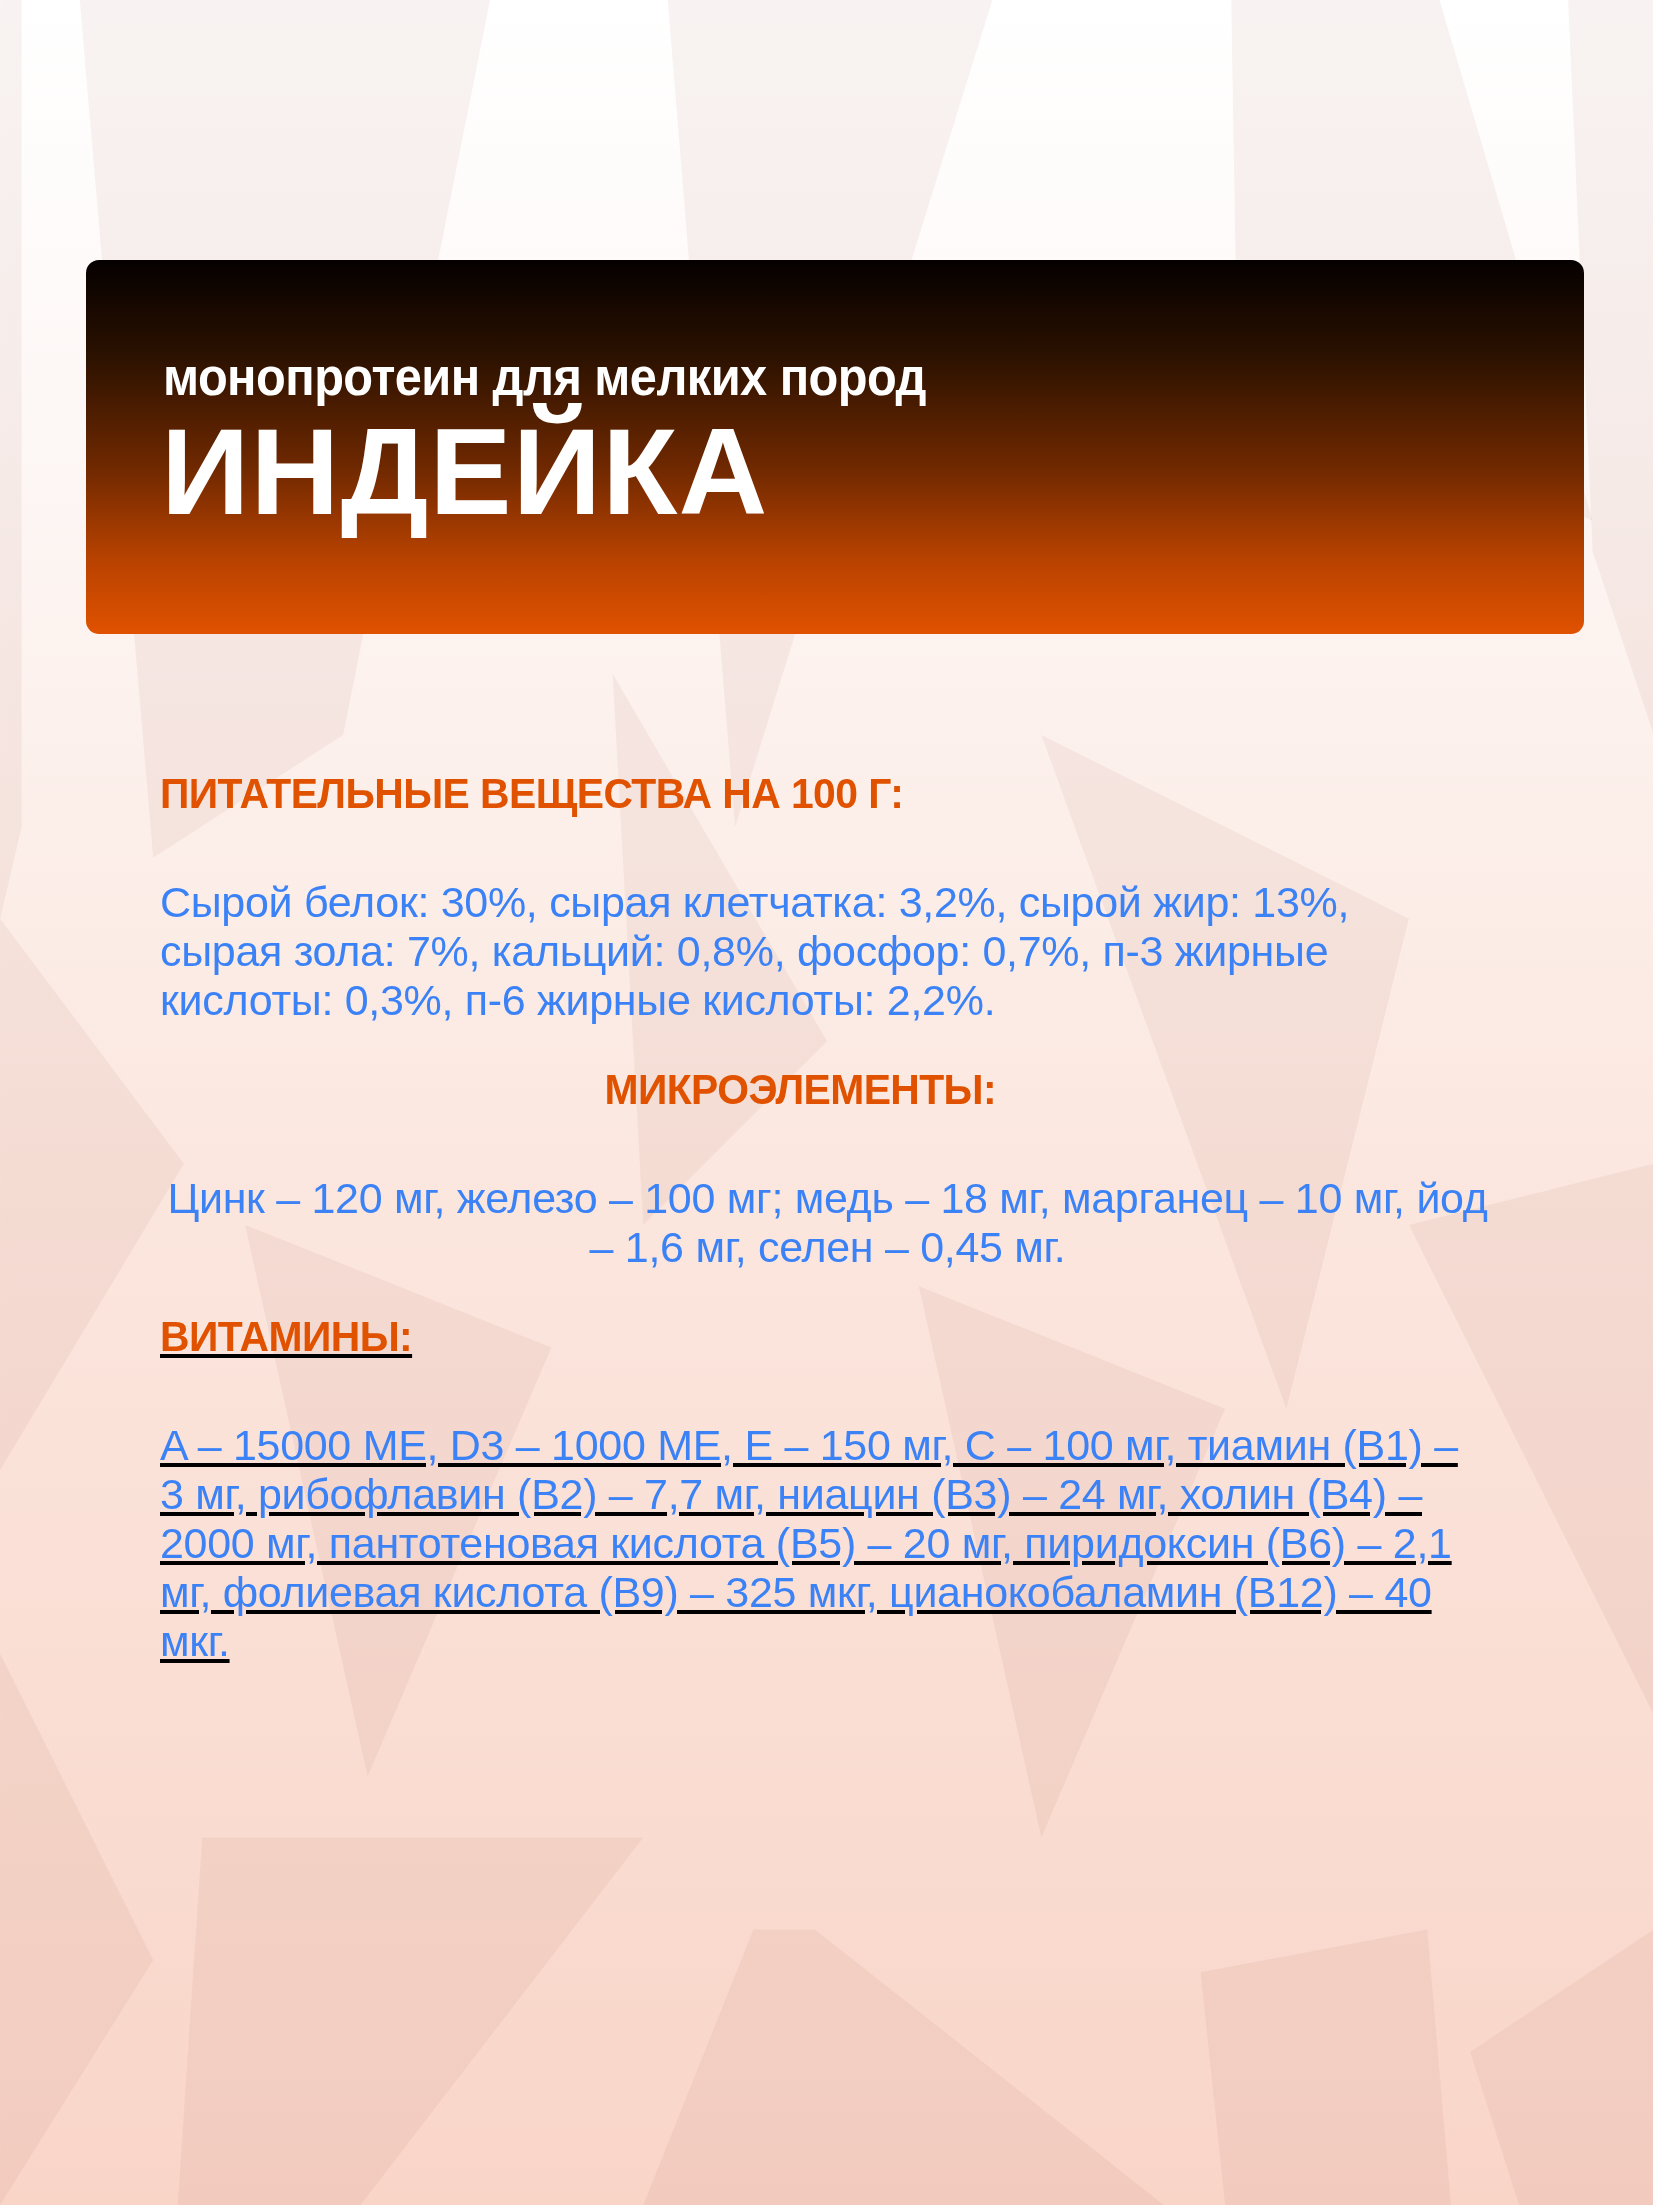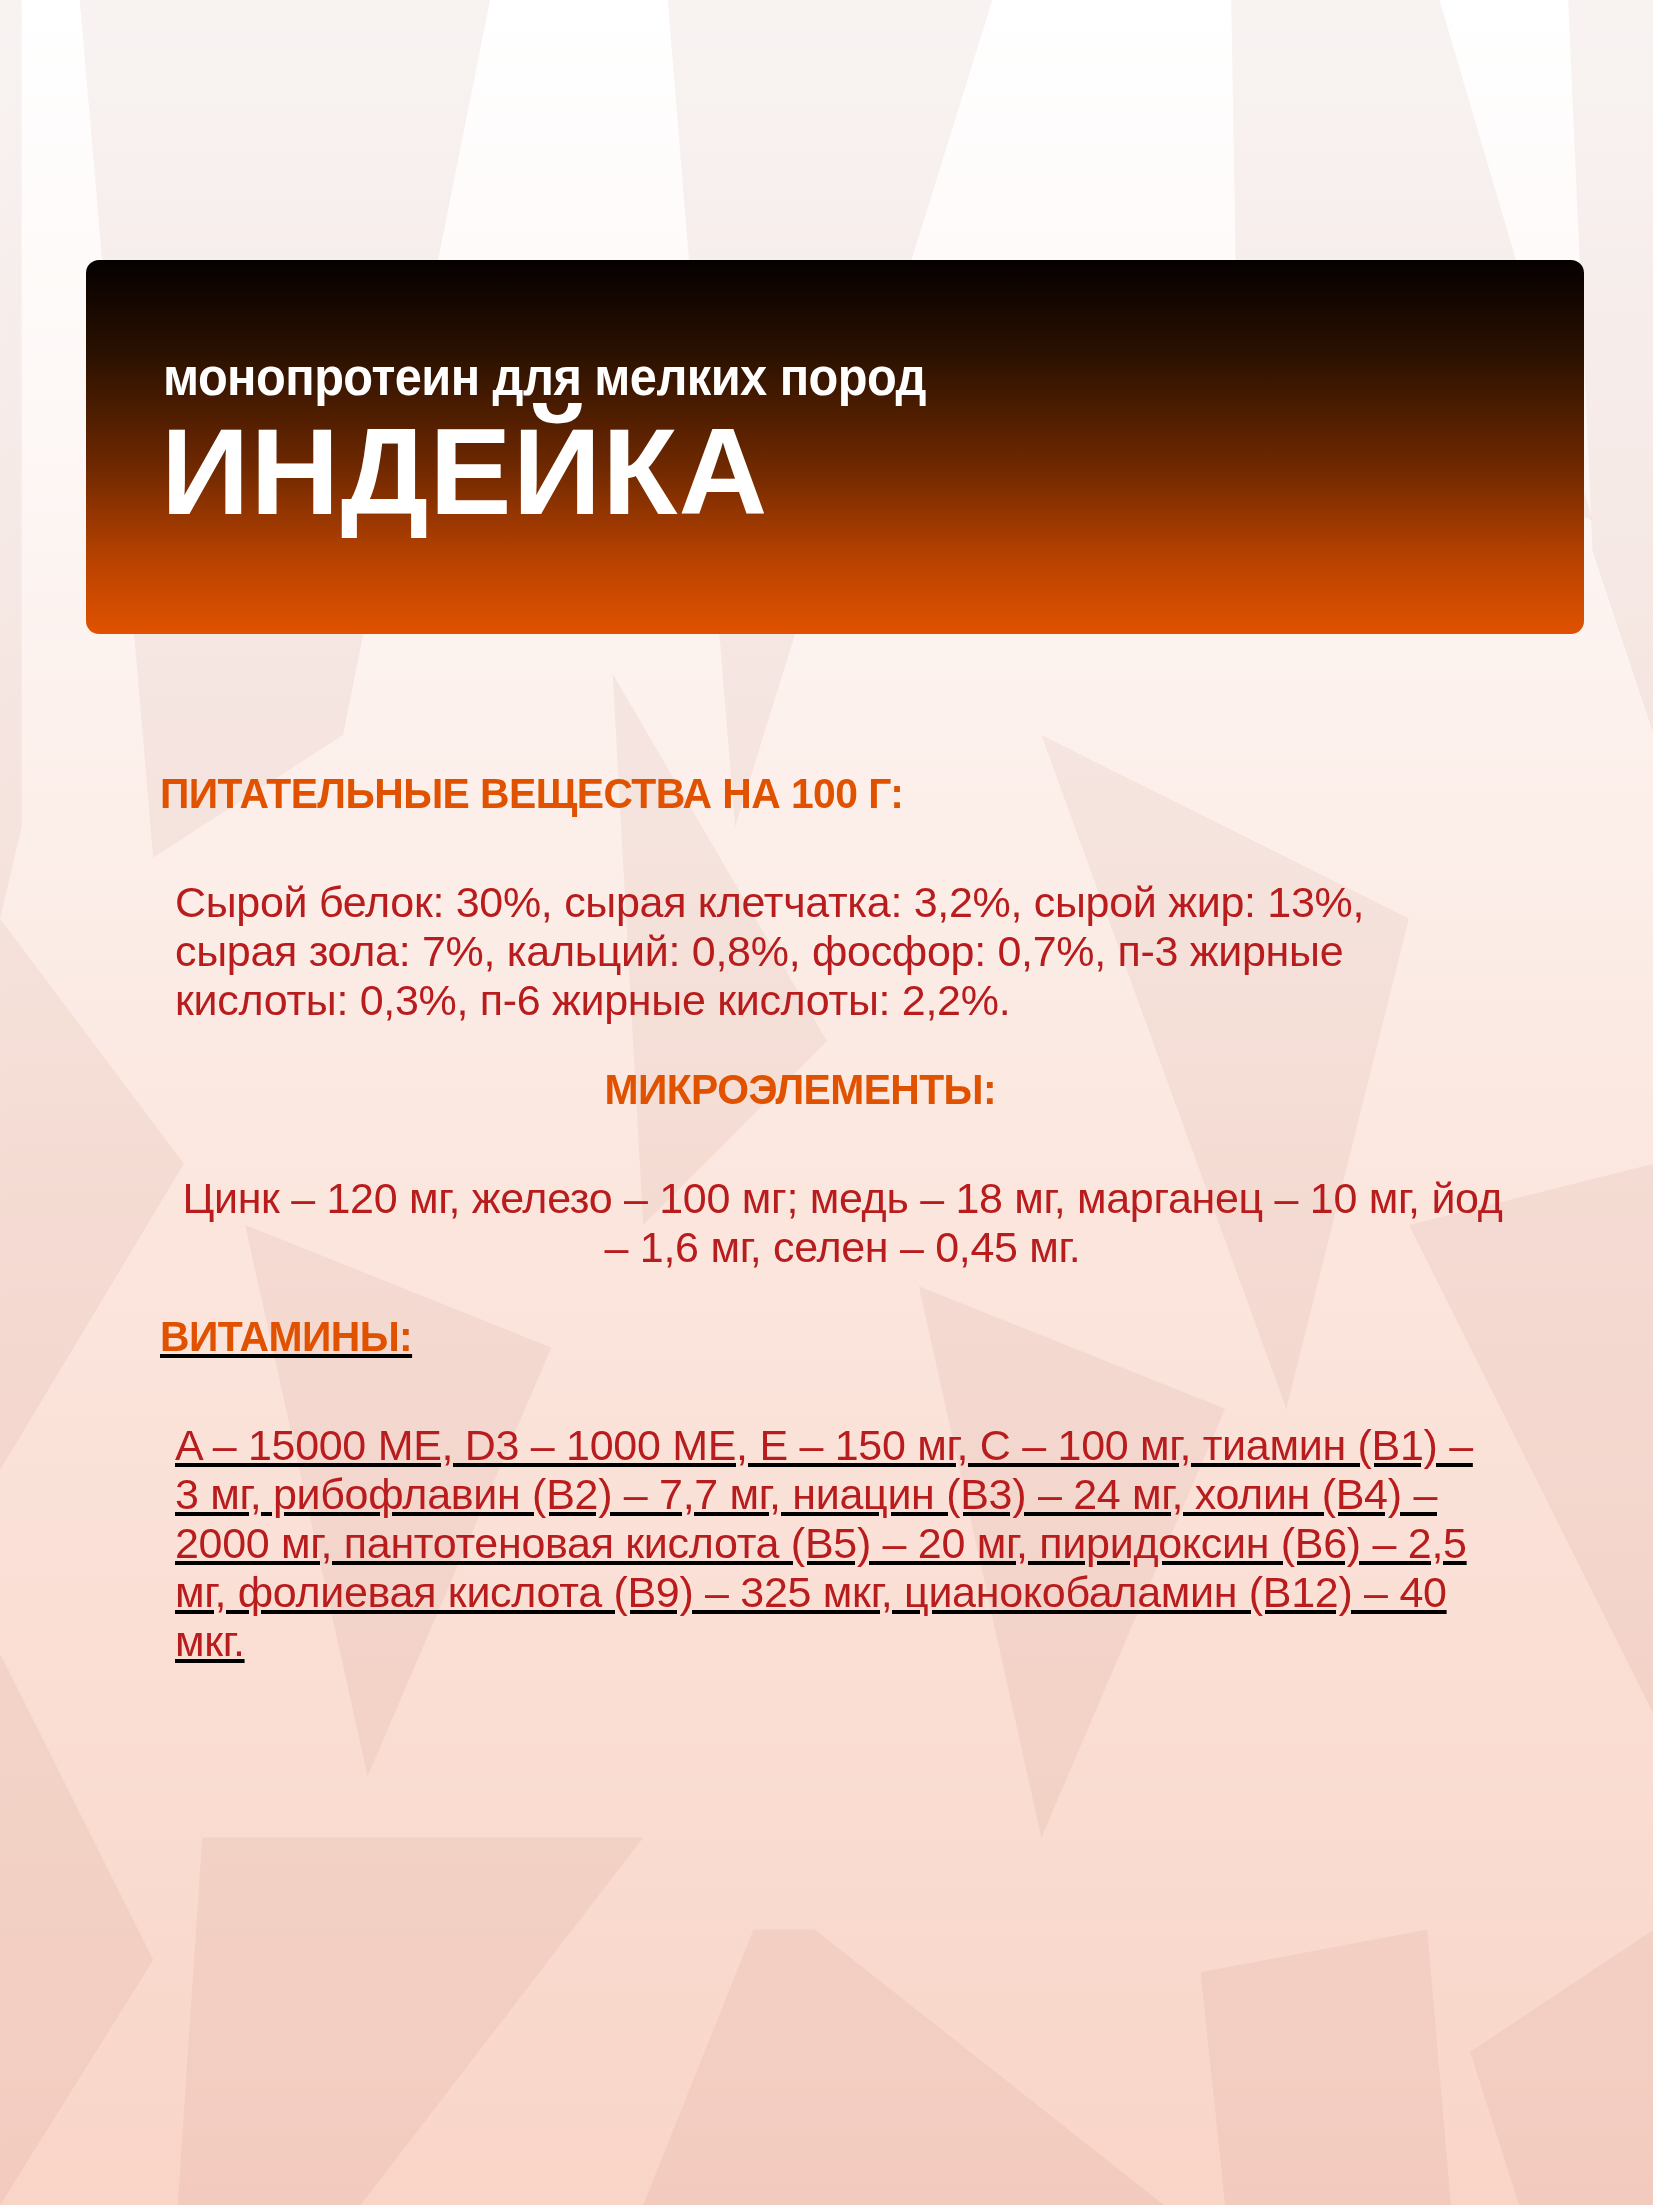--- a/index.html
+++ b/index.html
@@ -27,21 +27,21 @@
     line-height: 1;
     white-space: nowrap;
   }
   .content { position: absolute; left: 160px; top: 769px; width: 1348px; z-index: 1; }
   .section-heading {
     color: #e05200; font-weight: 700; font-size: 43px; line-height: 49px;
     letter-spacing: -0.6px; margin: 0; white-space: pre-line;
     transform: scaleX(0.95); transform-origin: left;
   }
   .section-body {
-    color: #b91c1c; font-size: 43px; line-height: 49px; margin: 15px;
+    color: #3b82f6; font-size: 43px; line-height: 49px; margin: 0;
     letter-spacing: -0.3px;
   }
   .s1 .section-body { margin-top: 60px; width: 1213px; }
   .s2 { margin-top: 40px; text-align: center; }
   .s2 .section-body { margin-top: 60px; width: 1335px; }
   .s3 { margin-top: 40px; text-decoration: underline; }
   .s3 .section-body { margin-top: 60px; width: 1299px; }
   .s4 { margin-top: 40px; }
   .s4 .section-body { margin-top: 60px; }
 </style>
@@ -78,16 +78,16 @@
   <div class="section s1">
     <h2 class="section-heading">ПИТАТЕЛЬНЫЕ ВЕЩЕСТВА НА 100 Г:</h2>
     <p class="section-body">Сырой белок: 30%, сырая клетчатка: 3,2%, сырой жир: 13%, сырая зола: 7%, кальций: 0,8%, фосфор: 0,7%, п-3 жирные кислоты: 0,3%, п-6 жирные кислоты: 2,2%.</p>
   </div>
   <div class="section s2">
     <h2 class="section-heading">МИКРОЭЛЕМЕНТЫ:</h2>
     <p class="section-body">Цинк – 120 мг, железо – 100 мг; медь – 18 мг, марганец – 10 мг, йод – 1,6 мг, селен – 0,45 мг.</p>
   </div>
   <div class="section s3">
     <h2 class="section-heading">ВИТАМИНЫ:</h2>
-    <p class="section-body">A – 15000 ME, D3 – 1000 ME, E – 150 мг, C – 100 мг, тиамин (B1) – 3 мг, рибофлавин (B2) – 7,7 мг, ниацин (B3) – 24 мг, холин (B4) – 2000 мг, пантотеновая кислота (B5) – 20 мг, пиридоксин (B6) – 2,5 мг, фолиевая кислота (B9) – 325 мкг, цианокобаламин (B12) – 40 мкг.</p>
+    <p class="section-body">A – 15000 ME, D3 – 1000 ME, E – 150 мг, C – 100 мг, тиамин (B1) – 3 мг, рибофлавин (B2) – 7,7 мг, ниацин (B3) – 24 мг, холин (B4) – 2000 мг, пантотеновая кислота (B5) – 20 мг, пиридоксин (B6) – 2,1 мг, фолиевая кислота (B9) – 325 мкг, цианокобаламин (B12) – 40 мкг.</p>
   </div>
 </div>
 
 
 </body></html>

